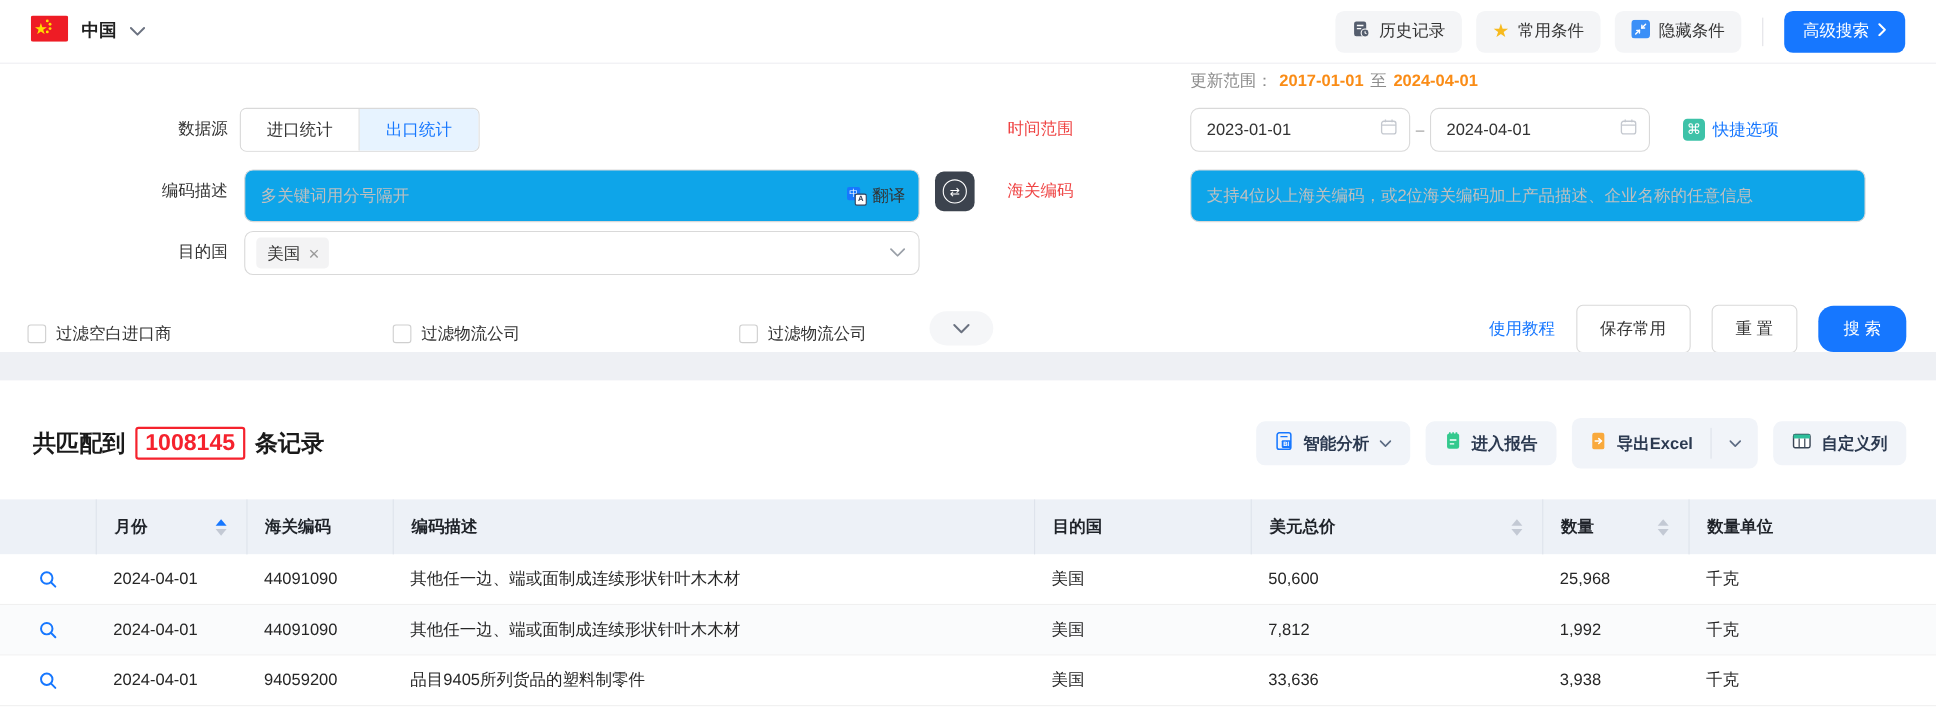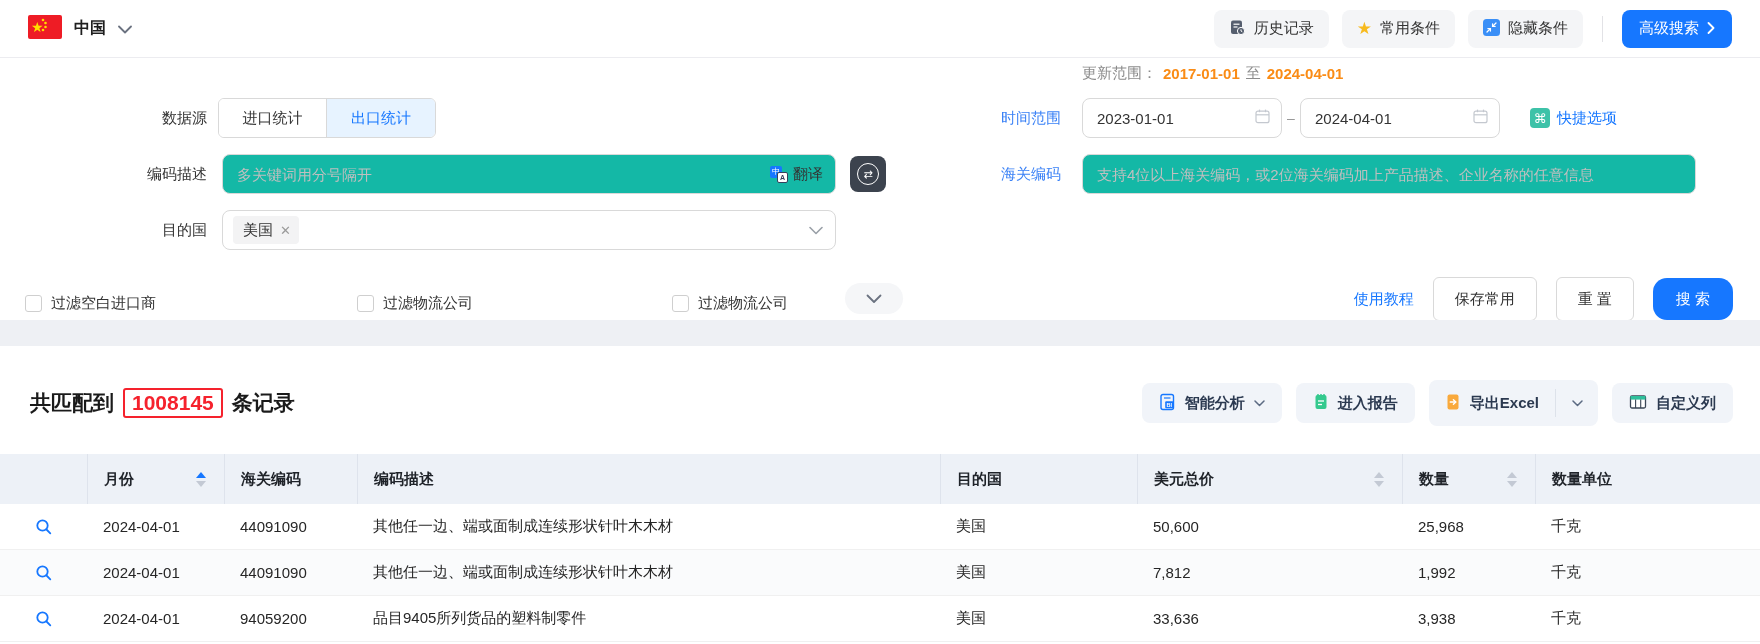--- a/index.html
+++ b/index.html
@@ -15,21 +15,21 @@
   .tb-right{display:flex;align-items:center;gap:13px;}
   .tb-btn{height:38px;border-radius:8px;background:#f4f5f7;display:flex;align-items:center;
     gap:8px;padding:0 15px;font-size:15px;color:#333;font-weight:500;cursor:pointer;}
   .tb-divider{width:1px;height:26px;background:#e2e2e6;margin:0 6px;}
   .tb-advanced{height:38px;border-radius:8px;background:#1677ff;color:#fff;display:flex;
     align-items:center;gap:8px;padding:0 17px;font-size:15px;font-weight:500;cursor:pointer;}
 
   
   .filters{position:absolute;top:58px;left:0;width:1760px;height:262px;background:#fff;}
   .f-label{position:absolute;left:0;width:207px;text-align:right;font-size:15px;color:#333;line-height:40px;}
-  .f-label-r{position:absolute;left:948px;width:166px;text-align:center;font-size:15px;color:#3b82f6;line-height:40px;}
+  .f-label-r{position:absolute;left:916px;width:166px;text-align:left;font-size:15px;color:#ef4444;line-height:40px;}
 
   .update-range{position:absolute;top:6px;left:1082px;font-size:15px;color:#8c8c8c;display:flex;gap:6px;align-items:center;}
   .update-range b{color:#fa8c16;font-weight:700;}
 
   .tabs{position:absolute;top:40px;left:218px;height:40px;display:flex;border:1px solid #d9d9d9;
     border-radius:6px;overflow:hidden;box-sizing:border-box;}
   .tab{width:108px;height:38px;display:flex;align-items:center;justify-content:center;
     font-size:15px;color:#333;background:#fff;cursor:pointer;}
   .tab.sel{background:#e7f3ff;color:#1677ff;}
   .tab:first-child{border-right:1px solid #d9d9d9;box-sizing:border-box;}
@@ -37,22 +37,22 @@
   .date-input{position:absolute;top:40px;height:40px;width:200px;border:1px solid #d9d9d9;border-radius:8px;
     box-sizing:border-box;display:flex;align-items:center;padding:0 10px 0 12px;background:#fff;cursor:pointer;}
   .date-input input{border:0;outline:0;flex:1;font-size:15px;color:#333;background:transparent;
     font-family:inherit;width:120px;pointer-events:none;}
   .date-dash{position:absolute;top:40px;left:1282px;width:18px;line-height:40px;text-align:center;color:#999;font-size:14px;}
   .quick-opt{position:absolute;top:40px;left:1530px;height:40px;display:flex;align-items:center;gap:7px;cursor:pointer;}
   .cmd-badge{width:20px;height:20px;border-radius:4px;background:#3dc2a8;color:#fff;font-size:13px;
     display:flex;align-items:center;justify-content:center;}
   .quick-opt span.txt{color:#1677ff;font-size:15px;}
 
-  .text-input{position:absolute;height:40px;border:1px solid #d9d9d9;border-radius:8px;box-sizing:border-box;
-    display:flex;align-items:center;padding:0 12px;background:#14b8a6;}
+  .text-input{position:absolute;height:48px;border:1px solid #d9d9d9;border-radius:8px;box-sizing:border-box;
+    display:flex;align-items:center;padding:0 12px;background:#0ea5e9;}
   .text-input input{border:0;outline:0;flex:1;font-size:15px;color:#333;font-family:inherit;background:transparent;}
   .text-input input::placeholder{color:#bfbfbf;}
   .inp-desc{top:96px;left:222px;width:614px;}
   .inp-hs{top:96px;left:1082px;width:614px;}
   .translate-btn{display:flex;align-items:center;gap:5px;font-size:15px;color:#333;cursor:pointer;flex:none;}
   .t-ico{position:relative;width:18px;height:17px;flex:none;}
   .t-cn{position:absolute;left:0;top:0;width:12px;height:12px;background:#1677ff;border-radius:2px;
     color:#fff;font-size:8px;display:flex;align-items:center;justify-content:center;}
   .t-a{position:absolute;right:0;bottom:0;width:9px;height:9px;background:#fff;border:1px solid #33415c;
     border-radius:2px;color:#33415c;font-size:7px;display:flex;align-items:center;justify-content:center;font-weight:700;}

